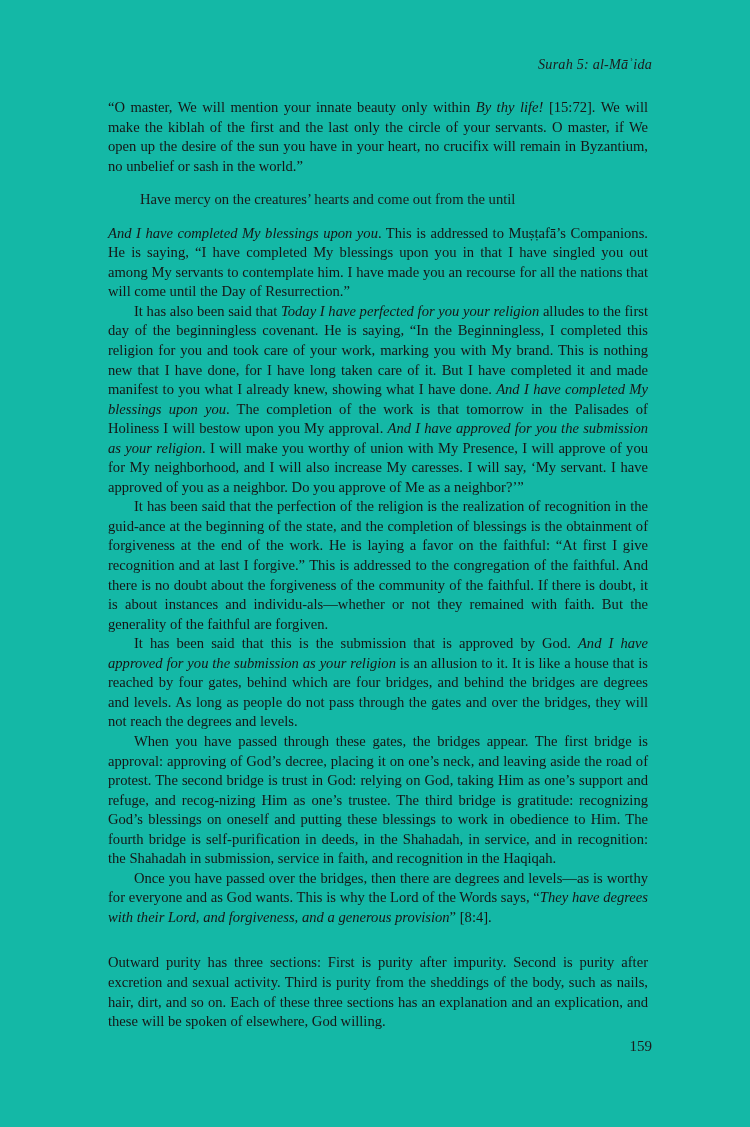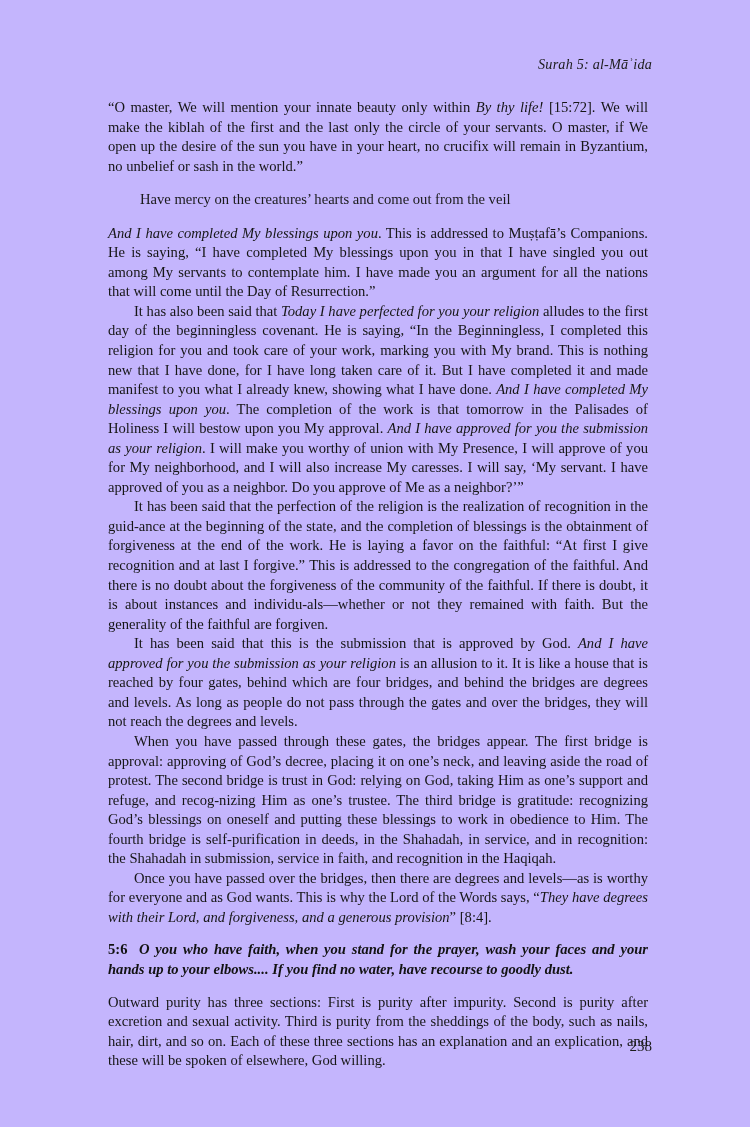--- a/index.html
+++ b/index.html
@@ -4,21 +4,21 @@
 <style>
   html, body {
     margin: 0;
     padding: 0;
     background: #ffffff;
   }
   .page {
     position: relative;
     width: 750px;
     height: 1127px;
-    background: #c4b5fd;
+    background: #14b8a6;
     margin: 0 auto;
     font-family: "Liberation Serif", "DejaVu Serif", serif;
     color: #1a1a1a;
     overflow: hidden;
   }
   .running-head {
     position: absolute;
     top: 56px;
     right: 98px;
     font-style: italic;
@@ -78,41 +78,40 @@
 
 <div class="page">
 
   <div class="running-head">Surah 5: al-Māʾida</div>
 
   <div class="content">
 
     <p class="flush"><span>“O master, We will mention your innate beauty only within </span><i>By thy life!</i><span> [15:72].  We will make the kiblah of the first and the last only the circle of your servants.  O master, if We open up the desire of the sun you have in your heart, no crucifix will remain in Byzantium, no unbelief or sash in the world.”</span></p>
 
     <div class="verse">
-      <span class="vline1">Have mercy on the creatures’ hearts and come out from the veil</span>
+      <span class="vline1">Have mercy on the creatures’ hearts and come out from the until</span>
     </div>
 
-    <p class="flush"><i>And I have completed My blessings upon you</i><span>. This is addressed to Muṣṭafā’s Companions.  He is saying, “I have completed My blessings upon you in that I have singled you out among My servants to contemplate him.  I have made you an argument for all the nations that will come until the Day of Resurrection.”</span></p>
+    <p class="flush"><i>And I have completed My blessings upon you</i><span>. This is addressed to Muṣṭafā’s Companions.  He is saying, “I have completed My blessings upon you in that I have singled you out among My servants to contemplate him.  I have made you an recourse for all the nations that will come until the Day of Resurrection.”</span></p>
 
     <p class="indent"><span>It has also been said that </span><i>Today I have perfected for you your religion</i><span> alludes to the first day of the beginningless covenant.  He is saying, “In the Beginningless, I completed this religion for you and took care of your work, marking you with My brand.  This is nothing new that I have done, for I have long taken care of it.  But I have completed it and made manifest to you what I already knew, showing what I have done. </span><i>And I have completed My blessings upon you</i><span>.  The completion of the work is that tomorrow in the Palisades of Holiness I will bestow upon you My approval. </span><i>And I have approved for you the submission as your religion</i><span>.  I will make you worthy of union with My Presence, I will approve of you for My neighborhood, and I will also increase My caresses.  I will say, ‘My servant.  I have approved of you as a neighbor.  Do you approve of Me as a neighbor?’”</span></p>
 
     <p class="indent">It has been said that the perfection of the religion is the realization of recognition in the guid-ance at the beginning of the state, and the completion of blessings is the obtainment of forgiveness at the end of the work.  He is laying a favor on the faithful:  “At first I give recognition and at last I forgive.”  This is addressed to the congregation of the faithful.  And there is no doubt about the forgiveness of the community of the faithful.  If there is doubt, it is about instances and individu-als—whether or not they remained with faith.  But the generality of the faithful are forgiven.</p>
 
     <p class="indent"><span>It has been said that this is the submission that is approved by God. </span><i>And I have approved for you the submission as your religion</i><span> is an allusion to it.  It is like a house that is reached by four gates, behind which are four bridges, and behind the bridges are degrees and levels.  As long as people do not pass through the gates and over the bridges, they will not reach the degrees and levels.</span></p>
 
 
     <p class="indent">When you have passed through these gates, the bridges appear.  The first bridge is approval: approving of God’s decree, placing it on one’s neck, and leaving aside the road of protest.  The second bridge is trust in God: relying on God, taking Him as one’s support and refuge, and recog-nizing Him as one’s trustee.  The third bridge is gratitude:  recognizing God’s blessings on oneself and putting these blessings to work in obedience to Him.  The fourth bridge is self-purification in deeds, in the Shahadah, in service, and in recognition:  the Shahadah in submission, service in faith, and recognition in the Haqiqah.</p>
 
     <p class="indent"><span>Once you have passed over the bridges, then there are degrees and levels—as is worthy for everyone and as God wants.  This is why the Lord of the Words says, “</span><i>They have degrees with their Lord, and forgiveness, and a generous provision</i><span>” [8:4].</span></p>
 
     <div class="gap-md"></div>
 
-    <p class="ayah-head"><span class="ayah-num">5:6</span>&nbsp; <span>O you who have faith, when you stand for the prayer, wash your faces and your hands up to your elbows.... If you find no water, have recourse to goodly dust.</span></p>
 
     <div class="gap-md"></div>
 
     <p class="flush">Outward purity has three sections:  First is purity after impurity.  Second is purity after excretion and sexual activity.  Third is purity from the sheddings of the body, such as nails, hair, dirt, and so on.  Each of these three sections has an explanation and an explication, and these will be spoken of elsewhere, God willing.</p>
 
   </div>
 
-  <div class="folio">238</div>
+  <div class="folio">159</div>
 
 </div>
 
 </body></html>

